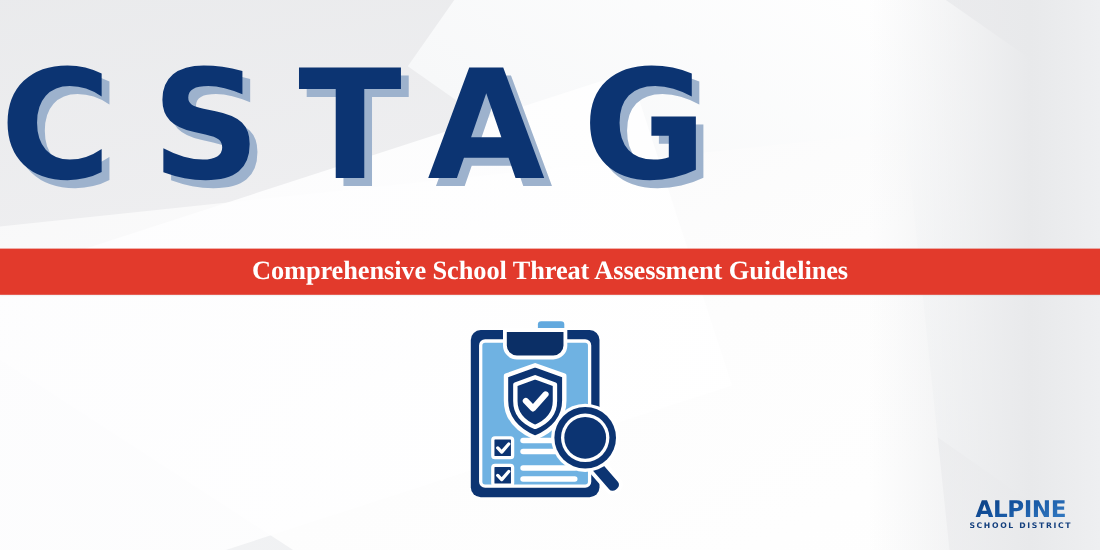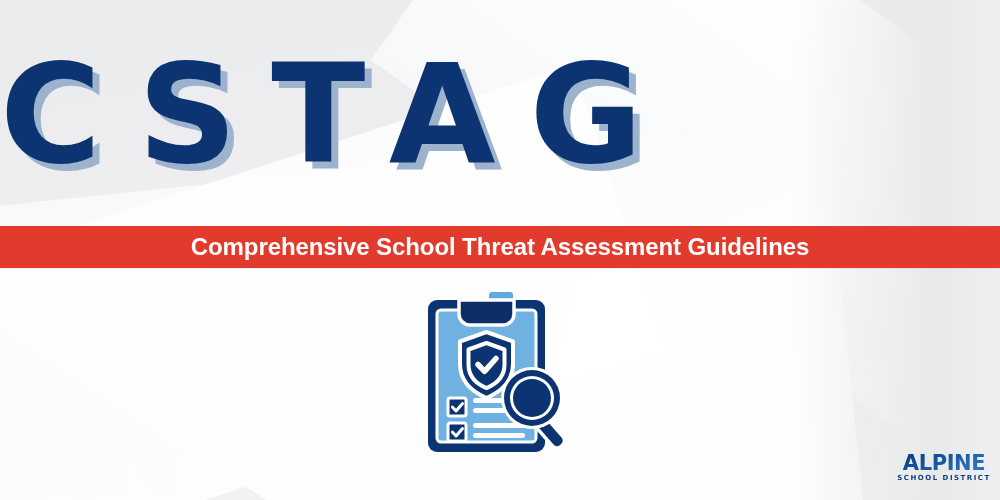--- a/index.html
+++ b/index.html
@@ -101,42 +101,42 @@
   .red-strip{
     position:absolute;
     left:0;top:226px;width:1000px;height:42px;
     background:#e23a2c;
     display:flex;align-items:center;justify-content:center;
     z-index:5;
     box-shadow:0 1px 1px rgba(0,0,0,.05);
   }
   .red-strip .subtitle{
     color:#ffffff;
-    font-family:Liberation Sans, sans-serif;
+    font-family:Liberation Serif, serif;
     font-weight:700;
     font-size:24px;
     letter-spacing:-0.1px;
     white-space:nowrap;
     user-select:none;
   }
 
   
   .icon-wrap{
     position:absolute;
     left:50%;top:288px;
     transform:translateX(-50%);
     width:180px;height:180px;
     z-index:4;
   }
   .icon-wrap svg{display:block;width:180px;height:180px;}
 
   
   .alpine-logo{
     position:absolute;
-    right:4px;bottom:8px;
+    right:20px;bottom:8px;
     width:104px;
     z-index:6;
     text-align:left;
     user-select:none;
   }
   .alpine-logo svg{display:block;width:104px;height:44px;}
 </style>
 </head>
 <body>
 

